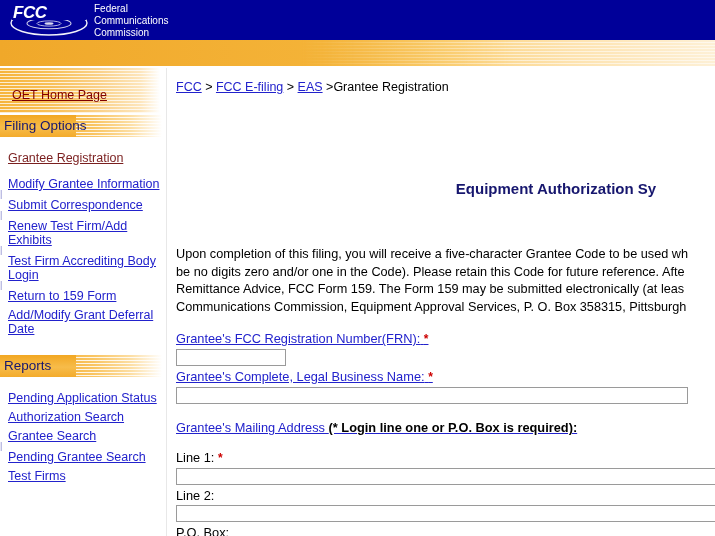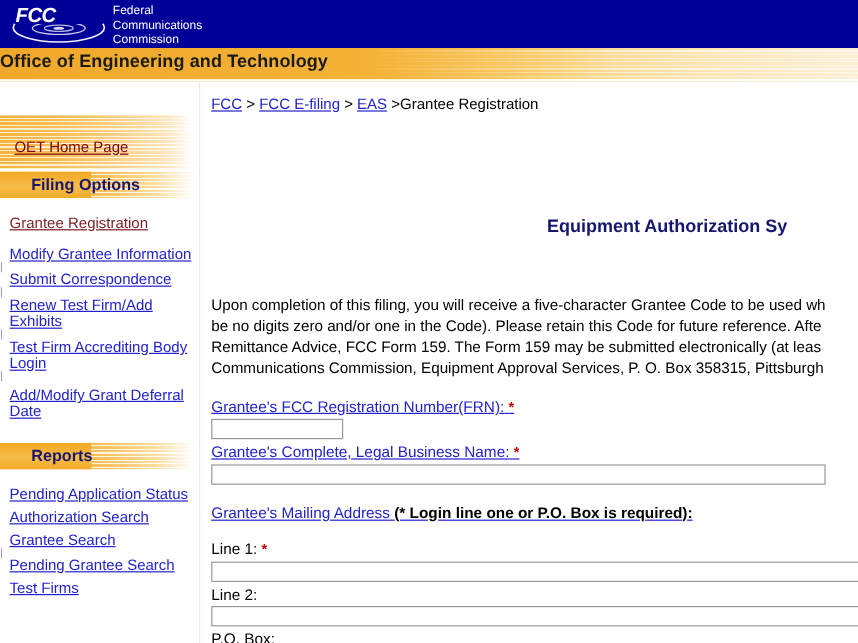--- a/index.html
+++ b/index.html
@@ -91,21 +91,20 @@
     background: #ffffff;
     border-right: 1px solid #e8e8e8;
     overflow: hidden;
   }
 
   
   .oet-home-plate {
     position: relative;
     height: 45px;
     overflow: hidden;
-    margin-top: 28px;
   }
   .plate-bg {
     position: absolute;
     left: 0; top: 0;
     width: 160px; height: 45px;
     background:
       repeating-linear-gradient(to bottom,
         rgba(255,255,255,0) 0px,
         rgba(255,255,255,0) 2px,
         rgba(255,255,255,0.75) 2px,
@@ -146,25 +145,24 @@
     position: absolute;
     left: 0; top: 0;
     width: 76px; height: 22px;
     background: linear-gradient(to bottom, #f2a722 0%, #f7bc4a 55%, #f3ab2c 100%);
   }
   .sec-head-label {
     position: absolute;
     left: 4px;
     top: 3px;
     font-size: 13.5px;
-    font-weight: bold;
+    font-weight: normal;
     color: #16166e;
     white-space: nowrap;
     z-index: 3;
-    margin-left: 22px;
   }
 
   .navlist {
     padding: 0;
     margin: 0;
     list-style: none;
   }
   .navlist li {
     margin: 0;
     padding: 0;
@@ -311,21 +309,20 @@
       <text x="86" y="10" font-family="Liberation Sans, sans-serif" font-size="10" fill="#ffffff">Federal</text>
       <text x="86" y="22" font-family="Liberation Sans, sans-serif" font-size="10" fill="#ffffff">Communications</text>
       <text x="86" y="34" font-family="Liberation Sans, sans-serif" font-size="10" fill="#ffffff">Commission</text>
     </svg>
   </div>
 </div>
 
 <div class="oet-bar">
   <div class="oet-bar-base"></div>
   <div class="oet-bar-grad solidleft"></div>
-  <div class="oet-title">Office of Engineering and Technology</div>
   <div class="oet-underline"></div>
 </div>
 
 <div class="page">
 
   <div class="sidebar">
 
     <div class="oet-home-plate">
       <div class="plate-bg"></div>
       <div class="oet-home-link">OET Home Page</div>
@@ -352,20 +349,23 @@
       </li>
       <li class="caret">|</li>
       <li>
         <span class="navlink">Renew Test Firm/Add Exhibits</span>
       </li>
       <li class="caret">|</li>
       <li>
         <span class="navlink">Test Firm Accrediting Body Login</span>
       </li>
       <li class="caret">|</li>
+      <li>
+        <span class="navlink">Return to 159 Form</span>
+      </li>
       <li class="gap-sm"></li>
       <li>
         <span class="navlink">Add/Modify Grant Deferral Date</span>
       </li>
       <li class="gap-sm"></li>
     </ul>
 
     <div class="gap-lg"></div>
 
     <div class="sec-head">

